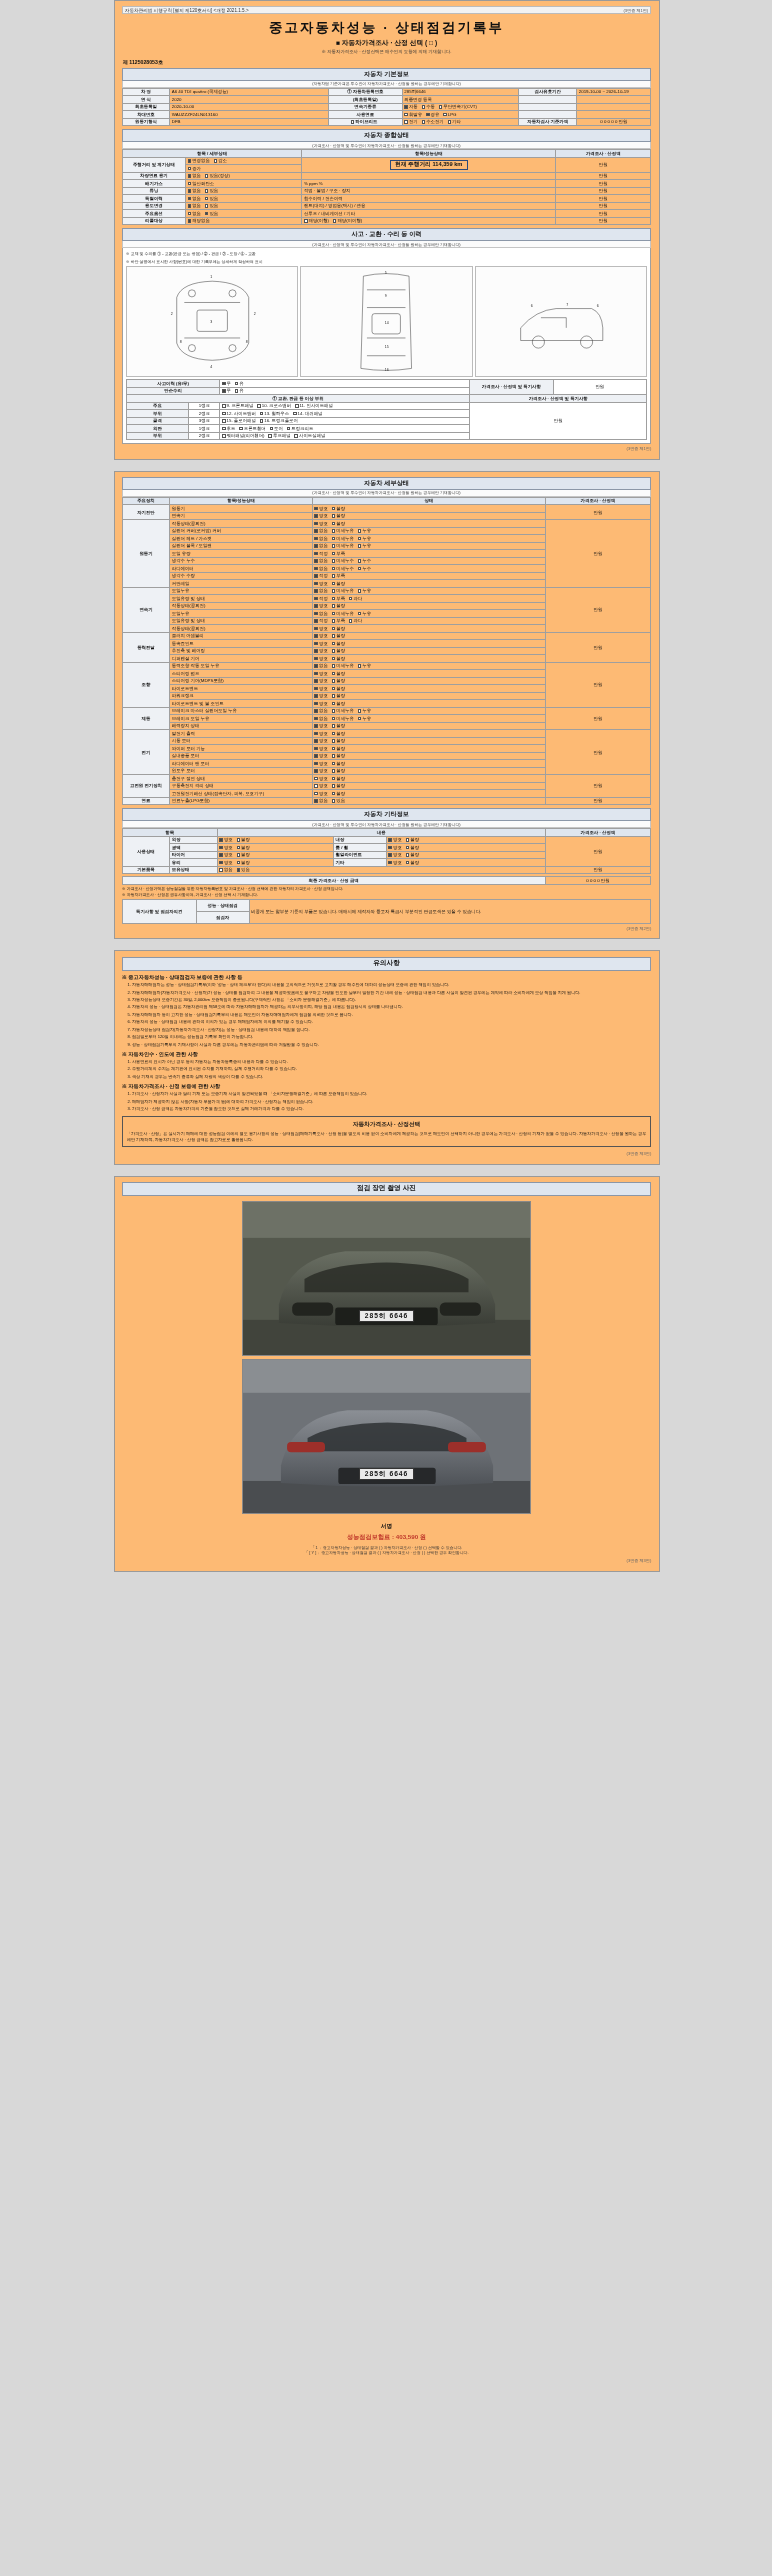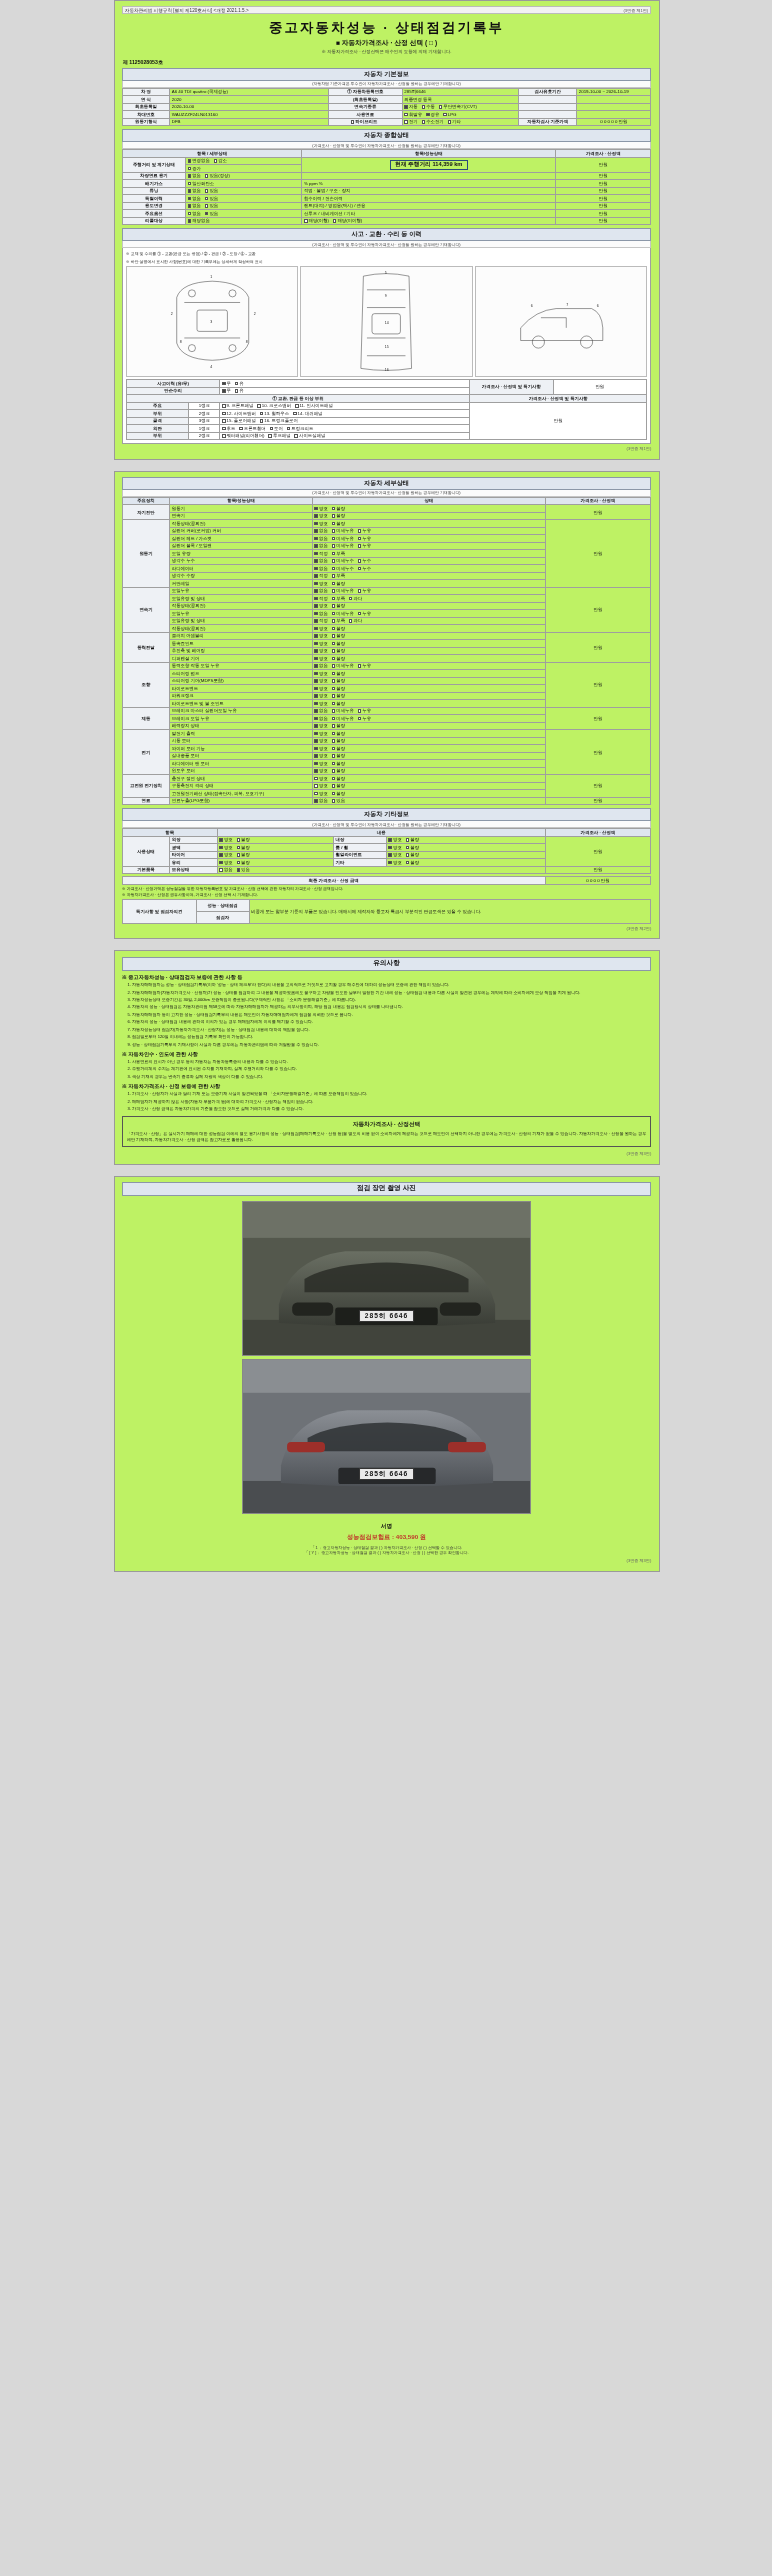--- a/index.html
+++ b/index.html
@@ -7,21 +7,21 @@
   body {
     width:773px;
     background:#d8d8d8;
     font-family:"Liberation Sans", sans-serif;
     font-size:5.7px;
     color:#111;
   }
   .page {
     width:546px;
     margin:0 auto 11px auto;
-    background:#bef264;
+    background:#fdba74;
     border:0.5px solid #9a9a9a;
     padding:5.2px 7.2px 7.2px 7.2px;
     position:relative;
   }
   .topbar {
     font-size:4.6px;
     color:#333;
     display:flex;
     justify-content:space-between;
     align-items:center;

